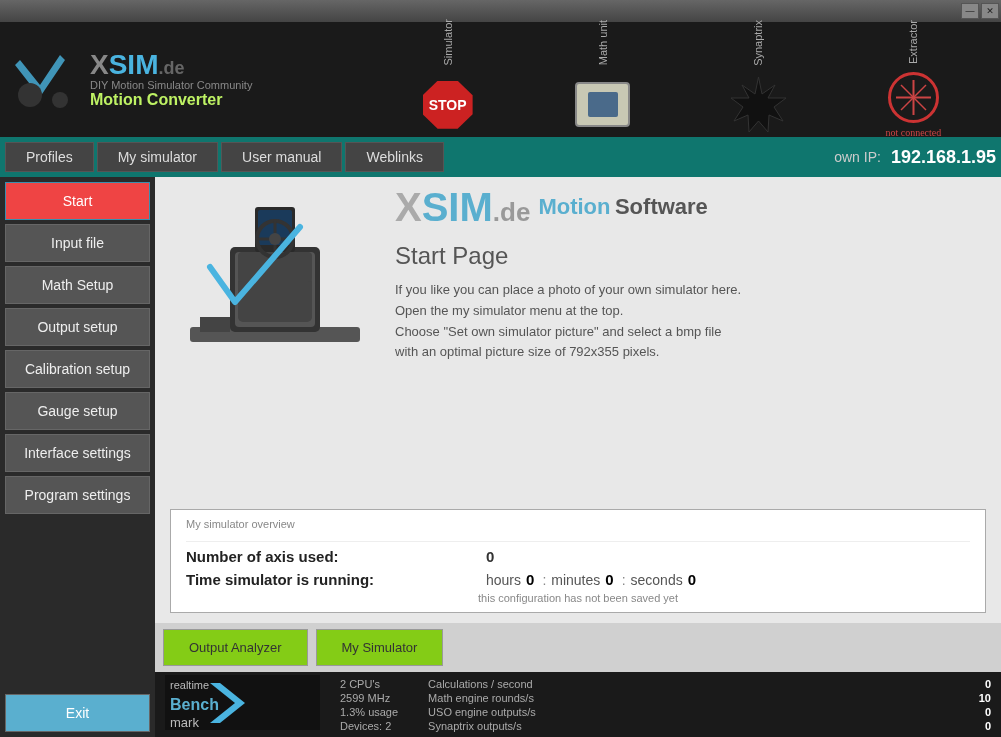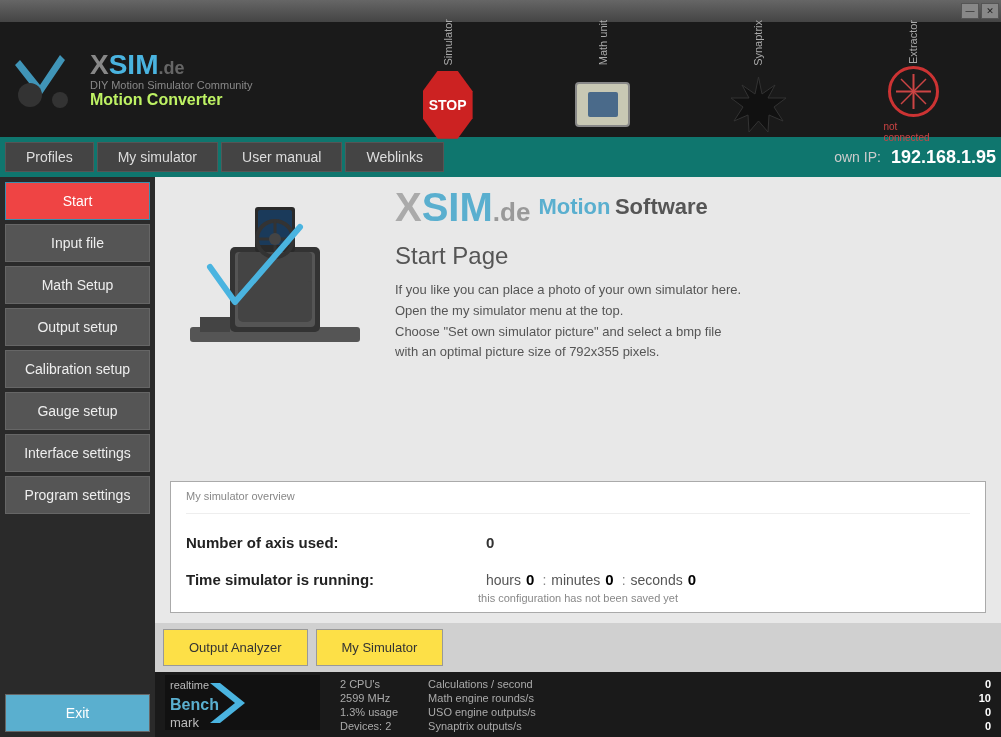--- a/index.html
+++ b/index.html
@@ -112,21 +112,21 @@
       width: 60px;
       height: 70px;
       display: flex;
       align-items: center;
       justify-content: center;
     }
 
     
     .stop-sign {
       width: 50px;
-      height: 68px;
+      height: 48px;
       background: #cc2222;
       clip-path: polygon(30% 0%, 70% 0%, 100% 30%, 100% 70%, 70% 100%, 30% 100%, 0% 70%, 0% 30%);
       display: flex;
       align-items: center;
       justify-content: center;
       color: white;
       font-weight: bold;
       font-size: 14px;
     }
 
@@ -235,21 +235,21 @@
       flex-direction: column;
       overflow: hidden;
     }
     .sim-desc {
       font-size: 13px;
       color: #555;
       line-height: 1.6;
     }
     .bottom-btn {
       padding: 10px 25px;
-      background: #fde047;
+      background: #84cc16;
       border: 1px solid #999;
       font-size: 13px;
       cursor: pointer;
       color: #333;
     }
 
     
     .benchmark-bar {
       width: 100%;
       height: 65px;
@@ -334,21 +334,21 @@
       <div class="header-icon-img">
         <svg width="55" height="55" viewBox="0 0 55 55">
           <polygon points="27.5,0 31,17 44,8 37,21 55,21 43,30 52,44 38,38 37,55 27.5,44 18,55 17,38 3,44 12,30 0,21 18,21 11,8 24,17" fill="#111" stroke="#333" stroke-width="1"></polygon>
         </svg>
       </div>
     </div>
 
     <div class="header-icon-item">
       <span class="icon-label">Extractor</span>
       <div class="header-icon-img">
-        <div style="display:flex;flex-direction:column;align-items:center;">
+        <div style="display:flex;flex-direction:column;align-items:center;font-family:Liberation Serif, serif;">
           <svg width="55" height="55" viewBox="0 0 55 55">
             <circle cx="27.5" cy="27.5" r="24" fill="#1a1a1a" stroke="#cc3333" stroke-width="3"></circle>
             <line x1="27.5" y1="10" x2="27.5" y2="45" stroke="#cc4444" stroke-width="2"></line>
             <line x1="10" y1="27.5" x2="45" y2="27.5" stroke="#cc4444" stroke-width="2"></line>
             <line x1="15" y1="15" x2="40" y2="40" stroke="#cc4444" stroke-width="1.5"></line>
             <line x1="40" y1="15" x2="15" y2="40" stroke="#cc4444" stroke-width="1.5"></line>
           </svg>
           <span class="not-connected-text">not connected</span>
         </div>
       </div>
@@ -435,21 +435,21 @@
             <div>Open the my simulator menu at the top.</div>
             <div>Choose "Set own simulator picture" and select a bmp file</div>
             <div>with an optimal picture size of 792x355 pixels.</div>
           </div>
         </div>
       </div>
 
       <div style="border: 1px solid #aaa; background:#fff; padding:8px 15px; margin-top:5px;">
         <div style="font-size:11px; color:#888; margin-bottom:6px; border-bottom:1px solid #eee; padding-bottom:11px;">My simulator overview</div>
 
-        <div style="display:flex; align-items:flex-end; margin:20px 0;">
+        <div style="display:flex; align-items:flex-end; margin:6px 0;">
           <span style="font-size:15px; font-weight:bold; color:#222; min-width:300px;">Number of axis used:</span>
           <span style="font-size:15px; font-weight:bold; color:#333;">0</span>
         </div>
 
         <div style="display:flex; align-items:center; margin:4px 0;">
           <span style="font-size:15px; font-weight:bold; color:#222; min-width:300px;">Time simulator is running:</span>
           <span style="font-size:14px; color:#555; margin-right:5px;">hours</span>
           <span style="font-size:15px; font-weight:bold; margin-right:8px;">0</span>
           <span style="font-size:14px; color:#888; margin-right:5px;">:</span>
           <span style="font-size:14px; color:#555; margin-right:5px;">minutes</span>

